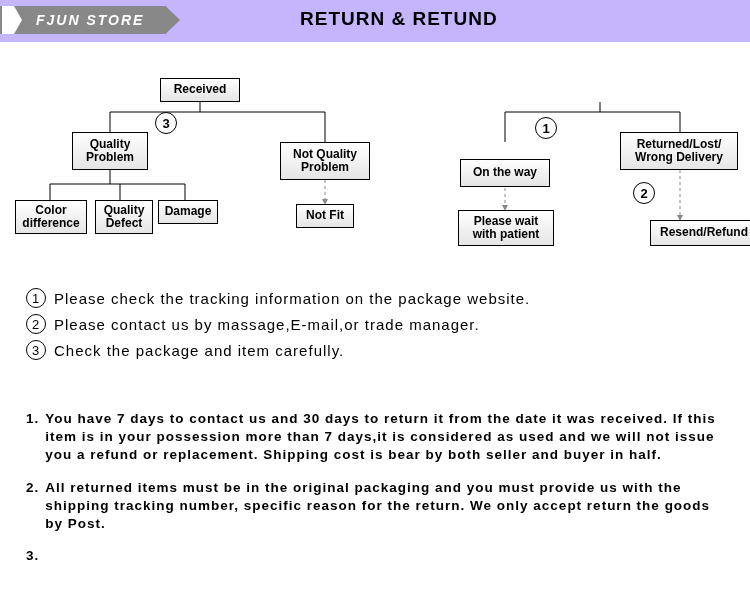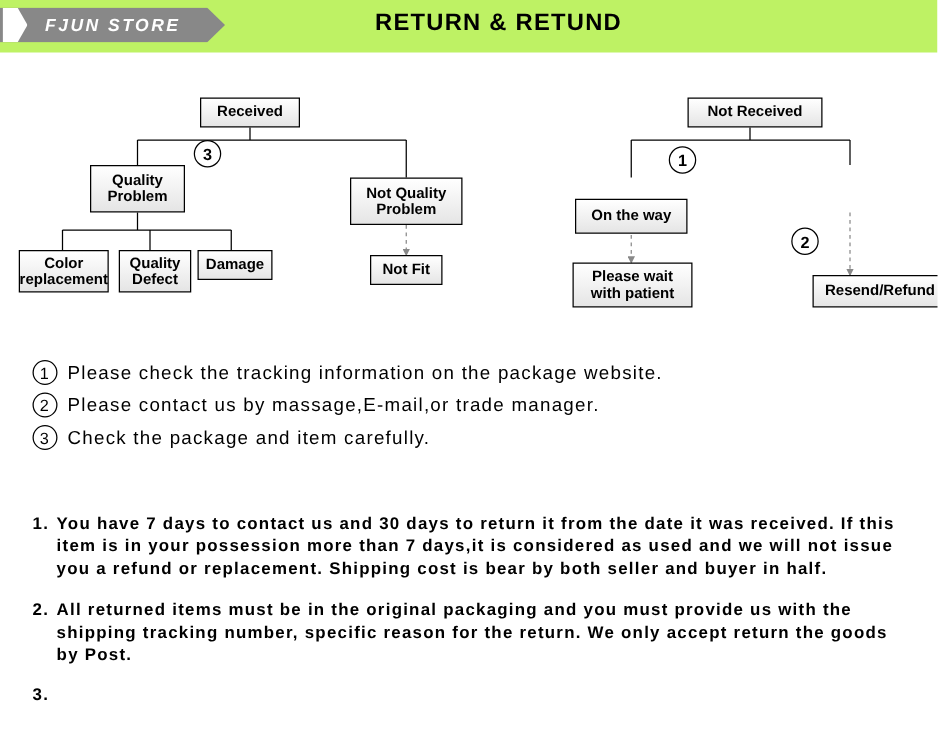--- a/index.html
+++ b/index.html
@@ -7,21 +7,21 @@
     width: 750px;
     height: 602px;
     font-family: Arial, sans-serif;
     background: #fff;
     position: relative;
     overflow: hidden;
   }
   .header {
     width: 100%;
     height: 42px;
-    background: #bef264;
+    background: #c4b5fd;
     position: relative;
   }
   .store-ribbon {
     position: absolute;
     left: 0;
     top: 6px;
     width: 180px;
     height: 28px;
     background: #888;
     clip-path: polygon(0 0, 92% 0, 100% 50%, 92% 100%, 0 100%);
@@ -190,29 +190,30 @@
     <line class="dash" x1="680" y1="128" x2="680" y2="178" marker-end="url(#arr)"></line>
   </svg>
 
   <div class="box" style="left:160px; top:36px; width:80px; height:24px;">Received</div>
   <div class="circ" style="left:155px; top:70px;">3</div>
   <div class="box" style="left:72px; top:90px; width:76px; height:38px; white-space:pre-line;">Quality
 Problem</div>
   <div class="box" style="left:280px; top:100px; width:90px; height:38px; white-space:pre-line;">Not Quality
 Problem</div>
   <div class="box" style="left:15px; top:158px; width:72px; height:34px; white-space:pre-line;">Color
-replacement</div>
+difference</div>
   <div class="box" style="left:95px; top:158px; width:58px; height:34px; white-space:pre-line;">Quality
 Defect</div>
   <div class="box" style="left:158px; top:158px; width:60px; height:24px;">Damage</div>
   <div class="box" style="left:296px; top:162px; width:58px; height:24px;">Not Fit</div>
 
-  <div class="box" style="left:550px; top:36px; width:108px; height:24px;">Not  Received</div>
   <div class="circ" style="left:535px; top:75px;">1</div>
   <div class="box" style="left:460px; top:100px; width:90px; height:28px;margin-top:17px;">On the way</div>
+  <div class="box" style="left:620px; top:90px; width:118px; height:38px; white-space:pre-line;">Returned/Lost/
+Wrong Delivery</div>
   <div class="circ" style="left:633px; top:140px;">2</div>
   <div class="box" style="left:458px; top:168px; width:96px; height:36px; white-space:pre-line;">Please wait
 with patient</div>
   <div class="box" style="left:626px; top:178px; width:108px; height:26px;margin-left:24px;">Resend/Refund</div>
 </div>
 
 <div class="legend">
   <div class="legend-row">
     <span class="num">1</span>
     <span>Please check the tracking information on the package website.</span>

